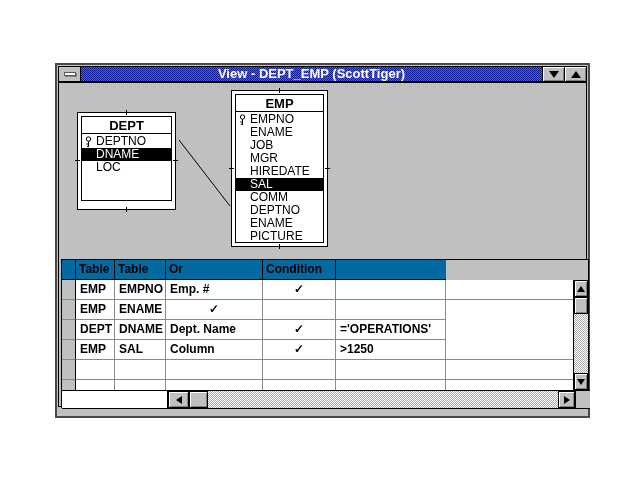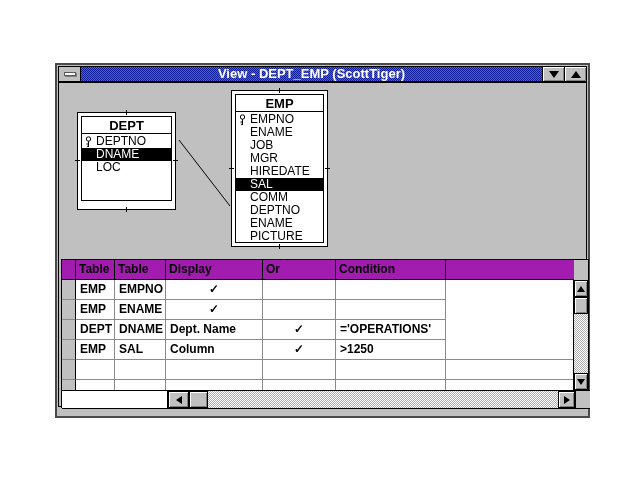--- a/index.html
+++ b/index.html
@@ -57,21 +57,21 @@
 
   .join-svg { position:absolute; left:0; top:0; pointer-events:none; }
 
   
   .grid { position:absolute; left:2px; top:176px; width:528px; height:149px;
     border-left:1px solid #000; border-top:1px solid #000; border-right:1px solid #000;
     background:#fff; }
   .grid-header { display:grid; grid-template-columns:14px 39px 51px 97px 73px 110px 128px 15px;
     height:20px; background:#c0c0c0; }
   .grid-header .hc { border-right:1px solid #000; border-bottom:1px solid #000;
-    font-weight:bold; font-size:12px; line-height:19px; padding-left:3px; overflow:hidden; background:#a21caf; }
+    font-weight:bold; font-size:12px; line-height:19px; padding-left:3px; overflow:hidden; background:#0369a1; }
   .grid-header .hc:last-child { border-right:none; }
   .grid-body { position:relative; height:110px; overflow:hidden; background:#fff; }
   .grow { display:grid; grid-template-columns:14px 39px 51px 97px 73px 110px 128px; height:20px; width:513px; }
   .grow .sel { background:#c0c0c0; border-right:1px solid #000; border-bottom:1px solid #8a8a8a; }
   .grow .dc { background:#fff; border-right:1px solid #8a8a8a; border-bottom:1px solid #8a8a8a;
     font-weight:bold; font-size:12px; line-height:19px; padding-left:4px; white-space:nowrap; overflow:hidden; }
   .grow .dc.center { text-align:center; padding-left:0; }
 
   
   .vscroll { position:absolute; right:0; top:20px; width:15px; height:110px;
@@ -174,31 +174,31 @@
           <div class="fld"><span>ENAME</span></div>
           <div class="fld"><span>PICTURE</span></div>
         </div>
       </div>
 
       <div class="grid">
         <div class="grid-header">
           <div class="hc"></div>
           <div class="hc">Table</div>
           <div class="hc">Table</div>
-          <div class="hc">Display</div>
           <div class="hc">Or</div>
           <div class="hc">Condition</div>
           <div class="hc"></div>
         </div>
 
         <div class="grid-body">
           <div class="grow">
             <div class="sel"></div>
             <div class="dc">EMP</div>
             <div class="dc">EMPNO</div>
+            <div class="dc">Emp. #</div>
             <div class="dc center">✓</div>
             <div class="dc"></div>
             <div class="dc"></div>
           </div>
           <div class="grow">
             <div class="sel"></div>
             <div class="dc">EMP</div>
             <div class="dc">ENAME</div>
             <div class="dc center">✓</div>
             <div class="dc"></div>

